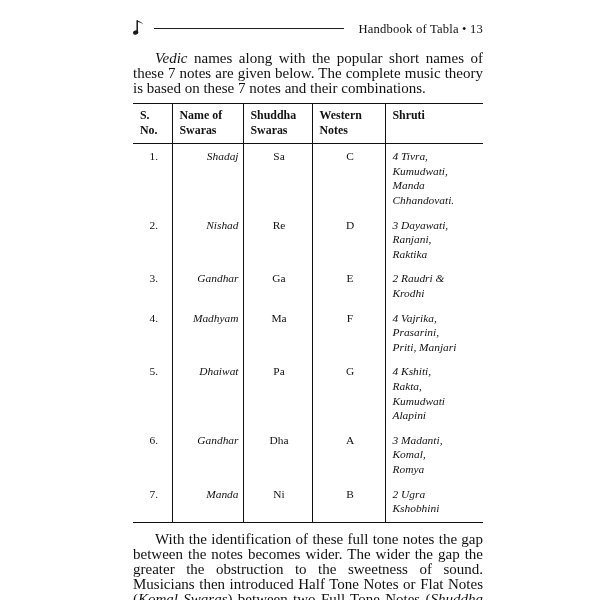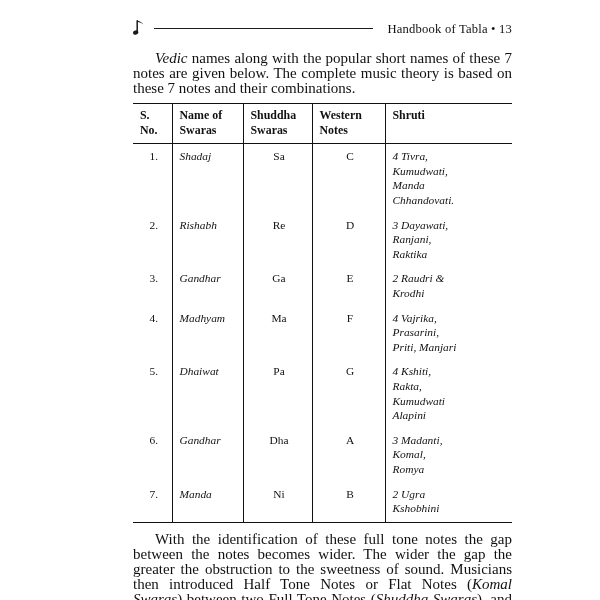--- a/index.html
+++ b/index.html
@@ -13,21 +13,21 @@
     font-family: "Liberation Serif", "DejaVu Serif", serif;
     color: #111111;
     overflow: hidden;
   }
 
   .page {
     position: relative;
     width: 600px;
     height: 600px;
     box-sizing: border-box;
-    padding: 16px 88px 10px 133px;
+    padding: 16px 117px 10px 133px;
   }
 
   
   .runhead {
     display: flex;
     align-items: center;
     height: 26px;
     gap: 6px;
   }
   .note-icon {
@@ -109,21 +109,21 @@
   }
 
   
   col.c-sno    { width: 39px; }
   col.c-name   { width: 71px; }
   col.c-shud   { width: 69px; }
   col.c-west   { width: 73px; }
   col.c-shruti { width: auto; }
 
   td.col-sno  { text-align: center; padding-left: 0; padding-right: 8px; }
-  td.col-name { text-align: left; font-style: italic; }
+  td.col-name { text-align: right; font-style: italic; }
   td.col-shud { text-align: center; }
   td.col-west { text-align: center; }
   td.col-shruti { font-style: italic; padding-left: 9px; margin-left: 36px; }
 
   th.col-sno { padding-left: 7px; }
 
   .shruti-line { display: block; white-space: nowrap; }
 </style>
 </head>
 <body>
@@ -185,21 +185,21 @@
         <td class="col-shruti">
           <span class="shruti-line">4 Tivra,</span>
           <span class="shruti-line">Kumudwati,</span>
           <span class="shruti-line">Manda</span>
           <span class="shruti-line">Chhandovati.</span>
         </td>
       </tr>
 
       <tr>
         <td class="col-sno">2.</td>
-        <td class="col-name">Rishabh</td>
+        <td class="col-name">Nishad</td>
         <td class="col-shud">Re</td>
         <td class="col-west">D</td>
         <td class="col-shruti">
           <span class="shruti-line">3 Dayawati,</span>
           <span class="shruti-line">Ranjani,</span>
           <span class="shruti-line">Raktika</span>
         </td>
       </tr>
 
       <tr>

